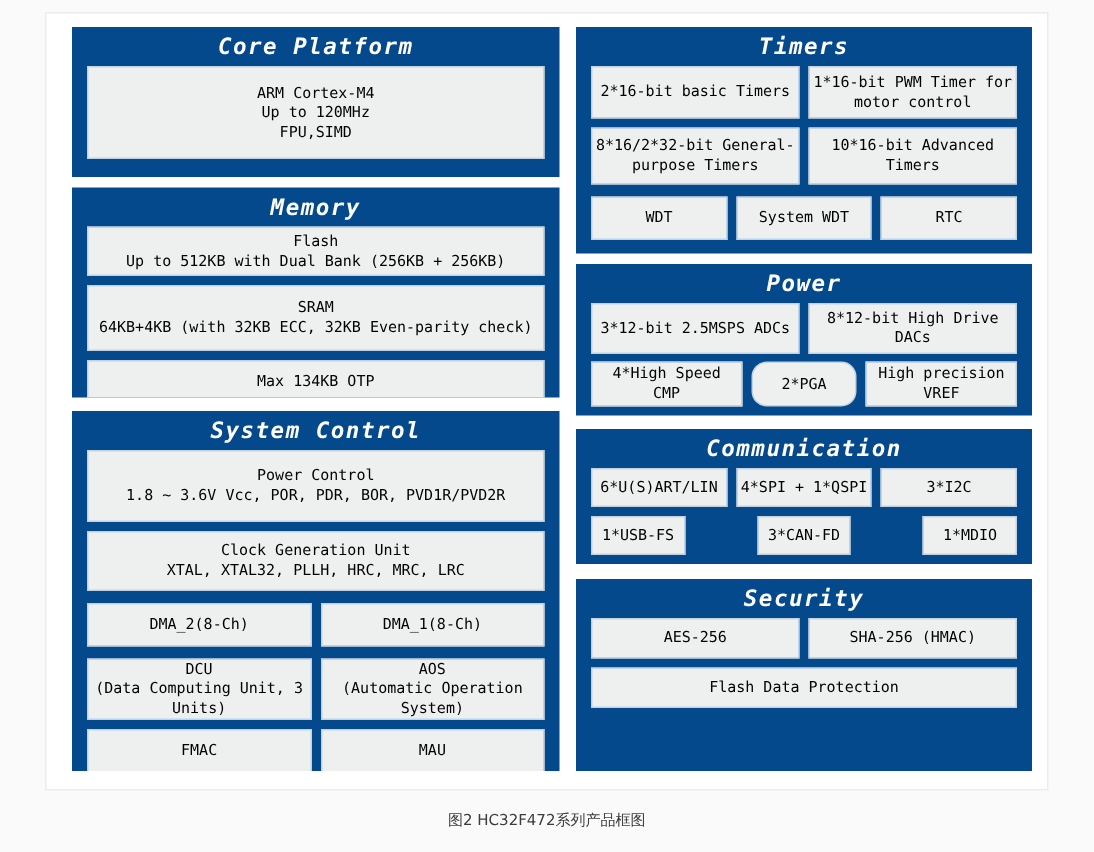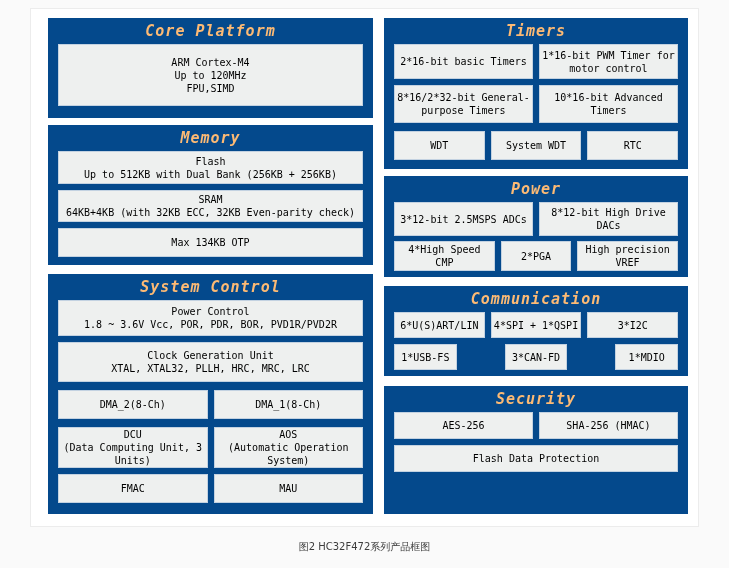--- a/index.html
+++ b/index.html
@@ -24,21 +24,21 @@
   }
   .col{position:absolute;top:9px;}
   .col-left{left:17px;width:325px;}
   .col-right{left:353px;width:304px;}
   .section{
     background:var(--blue);
     padding:0 10px 8px 10px;
     overflow:hidden;
   }
   .section-title{
-    color:#fdba74;
+    color:#ffffff;
     font-style:italic;
     font-weight:bold;
     font-size:15px;
     letter-spacing:1px;
     text-align:center;
     height:26px;
     line-height:26px;
   }
   .row{
     display:flex;
@@ -69,21 +69,21 @@
   .sec-security{height:128px;}
   .caption{
     position:absolute;
     left:30px;top:540px;
     width:669px;
     text-align:center;
     font-family:"DejaVu Sans", "Liberation Sans", sans-serif;
     font-size:10px;
     color:#3c3c3c;
   }
-  .f085{flex:0.85;}
+  .f085{flex:0.85;border-radius:10px;}
   .f125{flex:1.25;}
 </style>
 </head>
 <body>
 
 <div class="frame">
 
   <div class="col col-left">
 
     <div class="section sec-core">
@@ -94,32 +94,32 @@
 FPU,SIMD</div>
       </div>
     </div>
 
     <div class="section sec-memory">
       <div class="section-title">Memory</div>
       <div class="row" style="height:33px;">
         <div class="block">Flash
 Up to 512KB with Dual Bank (256KB + 256KB)</div>
       </div>
-      <div class="row" style="height:32px;">
+      <div class="row" style="height:44px;">
         <div class="block">SRAM
 64KB+4KB (with 32KB ECC, 32KB Even-parity check)</div>
       </div>
       <div class="row" style="height:29px;">
         <div class="block">Max 134KB OTP</div>
       </div>
     </div>
 
     <div class="section sec-syscontrol">
       <div class="section-title">System Control</div>
-      <div class="row" style="height:36px;">
+      <div class="row" style="height:48px;">
         <div class="block">Power Control
 1.8 ~ 3.6V Vcc, POR, PDR, BOR,  PVD1R/PVD2R</div>
       </div>
       <div class="row" style="height:40px;margin-bottom:8px;">
         <div class="block">Clock Generation Unit
 XTAL, XTAL32, PLLH, HRC, MRC, LRC</div>
       </div>
       <div class="row" style="height:29px;margin-bottom:8px;">
         <div class="block">DMA_2(8-Ch)</div>
         <div class="block">DMA_1(8-Ch)</div>

